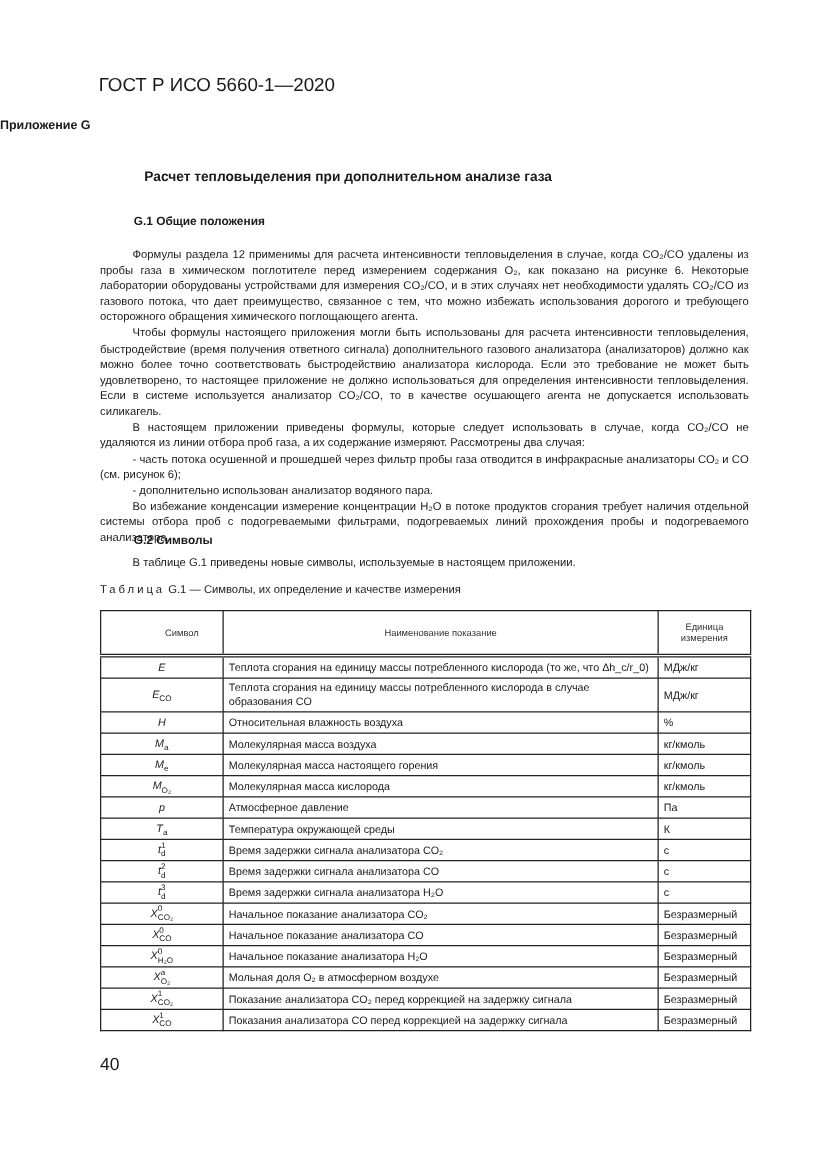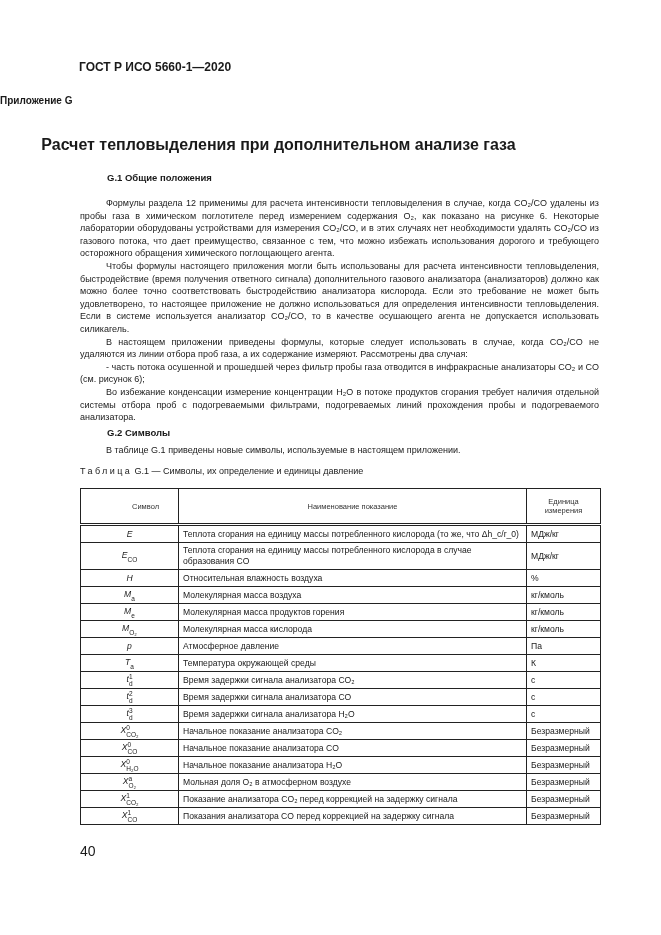--- a/index.html
+++ b/index.html
@@ -1,20 +1,20 @@
 <!DOCTYPE html>
 <html><head>
   <meta charset="utf-8">
   <style>
     html, body { margin: 0; padding: 0; background: #ffffff; }
     body { width: 661px; height: 935px; position: relative; overflow: hidden; font-family: "Liberation Sans", sans-serif; color: #1a1a1a; }
-    .hdr { position: absolute; left: 79px; top: 60px; font-weight: bold; font-size: 12px; }
+    .hdr { position: absolute; left: 79px; top: 60px; font-weight: normal; font-size: 15px; }
     .app-title { position: absolute; left: 0; width: 661px; top: 94px; font-size: 10px; font-weight: bold; line-height: 13px; }
     .app-sub { font-weight: bold; }
-    .main-title { position: absolute; left: 0; width: 557px; top: 136px; text-align: center; font-size: 16px; font-weight: bold; }
+    .main-title { position: absolute; left: 0; width: 557px; top: 136px; text-align: center; font-size: 11px; font-weight: bold; }
     .sec { position: absolute; left: 107px; font-size: 9.5px; font-weight: bold; }
     .body-text { position: absolute; left: 80px; width: 519px; font-size: 9px; line-height: 12.6px; text-align: justify; }
     .body-text p { margin: 0; text-indent: 26px; }
     .caption { position: absolute; left: 80px; top: 466px; font-size: 9px; }
     .caption .sp { letter-spacing: 2.4px; }
     table.sym { position: absolute; left: 80px; top: 488px; width: 521px; border-collapse: collapse; font-size: 8.6px; }
     table.sym td, table.sym th { border: 1px solid #222; padding: 0 4px; height: 16px; }
     table.sym th { font-weight: normal; font-size: 7.5px; color: #333; height: 34px; text-align: center; border-bottom: 3px double #222; }
     table.sym td.c-sym { width: 57px; text-align: center; font-style: italic; }
     table.sym td.c-name { text-align: left; }
@@ -33,31 +33,32 @@
 
 <div class="main-title">Расчет тепловыделения при дополнительном анализе газа</div>
 
 <div class="sec" style="top:172px;">G.1 Общие положения</div>
 
 <div class="body-text" style="top:197px;">
   <p>Формулы раздела 12 применимы для расчета интенсивности тепловыделения в случае, когда CO₂/CO удалены из пробы газа в химическом поглотителе перед измерением содержания O₂, как показано на рисунке 6. Некоторые лаборатории оборудованы устройствами для измерения CO₂/CO, и в этих случаях нет необходимости удалять CO₂/CO из газового потока, что дает преимущество, связанное с тем, что можно избежать использования дорогого и требующего осторожного обращения химического поглощающего агента.</p>
   <p>Чтобы формулы настоящего приложения могли быть использованы для расчета интенсивности тепловыделения, быстродействие (время получения ответного сигнала) дополнительного газового анализатора (анализаторов) должно как можно более точно соответствовать быстродействию анализатора кислорода. Если это требование не может быть удовлетворено, то настоящее приложение не должно использоваться для определения интенсивности тепловыделения. Если в системе используется анализатор CO₂/CO, то в качестве осушающего агента не допускается использовать силикагель.</p>
   <p>В настоящем приложении приведены формулы, которые следует использовать в случае, когда CO₂/CO не удаляются из линии отбора проб газа, а их содержание измеряют. Рассмотрены два случая:</p>
   <p>- часть потока осушенной и прошедшей через фильтр пробы газа отводится в инфракрасные анализаторы CO₂ и CO (см. рисунок 6);</p>
+  <p>- дополнительно использован анализатор водяного пара.</p>
   <p>Во избежание конденсации измерение концентрации H₂O в потоке продуктов сгорания требует наличия отдельной системы отбора проб с подогреваемыми фильтрами, подогреваемых линий прохождения пробы и подогреваемого анализатора.</p>
 </div>
 
 <div class="sec" style="top:427px;">G.2 Символы</div>
 
 <div class="body-text" style="top:444px;">
   <p>В таблице G.1 приведены новые символы, используемые в настоящем приложении.</p>
 </div>
 
 <div class="caption">
-  <span class="sp">Таблица</span><span> G.1 — Символы, их определение и единицы давление</span>
+  <span class="sp">Таблица</span><span> G.1 — Символы, их определение и качестве измерения</span>
 </div>
 
 <table class="sym">
   <thead>
     <tr>
       <th style="width:57px;padding-left:36px;">Символ</th>
       <th>Наименование показание</th>
       <th style="width:65px;">Единица измерения</th>
     </tr>
   </thead>
@@ -77,21 +78,21 @@
         <td class="c-name">Относительная влажность воздуха</td>
         <td class="c-unit">%</td>
       </tr>
       <tr>
         <td class="c-sym">M<span style="display: inline-block; vertical-align: middle; line-height: 7px; text-align: left;"><span style="display: block; font-size: 6.5px; font-style: normal;">&nbsp;</span><span style="display: block; font-size: 6.5px; font-style: normal;">a</span></span></td>
         <td class="c-name">Молекулярная масса воздуха</td>
         <td class="c-unit">кг/кмоль</td>
       </tr>
       <tr>
         <td class="c-sym">M<span style="display: inline-block; vertical-align: middle; line-height: 7px; text-align: left;"><span style="display: block; font-size: 6.5px; font-style: normal;">&nbsp;</span><span style="display: block; font-size: 6.5px; font-style: normal;">e</span></span></td>
-        <td class="c-name">Молекулярная масса продуктов горения</td>
+        <td class="c-name">Молекулярная масса настоящего горения</td>
         <td class="c-unit">кг/кмоль</td>
       </tr>
       <tr>
         <td class="c-sym">M<span style="display: inline-block; vertical-align: middle; line-height: 7px; text-align: left;"><span style="display: block; font-size: 6.5px; font-style: normal;">&nbsp;</span><span style="display: block; font-size: 6.5px; font-style: normal;">O₂</span></span></td>
         <td class="c-name">Молекулярная масса кислорода</td>
         <td class="c-unit">кг/кмоль</td>
       </tr>
       <tr>
         <td class="c-sym">p</td>
         <td class="c-name">Атмосферное давление</td>

